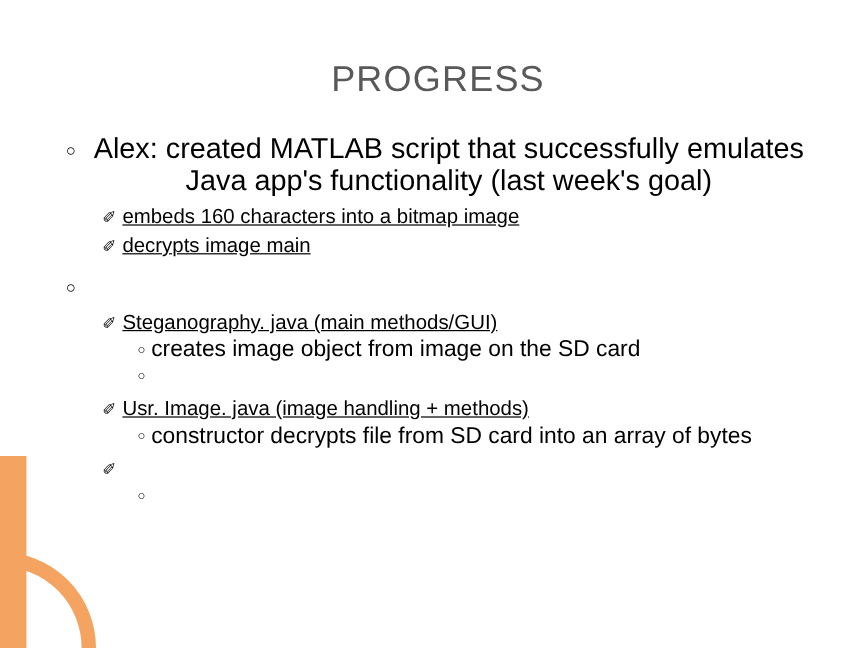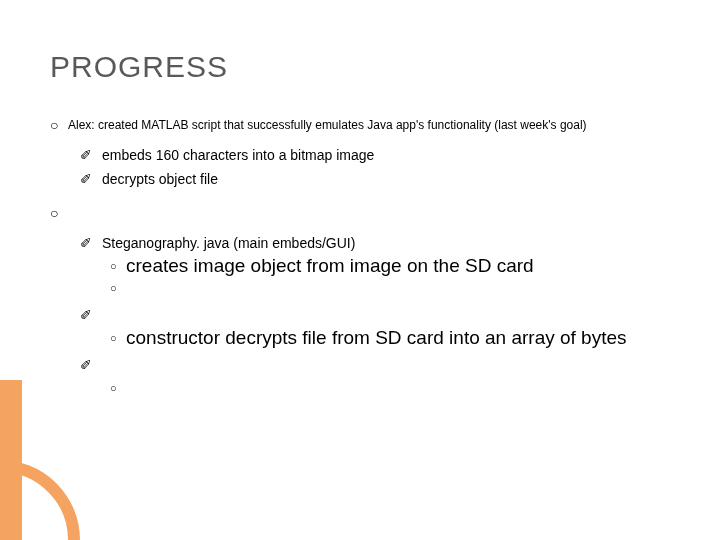--- a/index.html
+++ b/index.html
@@ -25,35 +25,36 @@
       left: -80px;
       bottom: -80px;
       width: 160px;
       height: 160px;
       border: 12px solid #f4a460;
       border-radius: 50%;
       background: transparent;
     }
     .slide {
       padding: 50px 40px 30px 50px;
+      text-align: center;
     }
     h1 {
       font-size: 30px;
       font-weight: normal;
       color: #595959;
       letter-spacing: 1px;
       margin-bottom: 28px;
     }
     ul { list-style: none; }
     .bullet-l1 { display: flex; margin-bottom: 6px; }
     .bullet-l1 .mark { width: 18px; flex-shrink: 0; font-size: 14px; line-height: 26px; }
-    .bullet-l1 .txt { font-size: 12px; line-height: 26px; }
+    .bullet-l1 .txt { font-size: 24px; line-height: 26px; }
     .bullet-l2 { display: flex; margin-left: 30px; margin-top: 2px; }
     .bullet-l2 .mark { width: 22px; flex-shrink: 0; font-size: 14px; line-height: 22px; }
-    .bullet-l2 .txt { font-size: 14px; line-height: 22px; }
+    .bullet-l2 .txt { font-size: 17px; line-height: 22px; text-decoration: underline; }
     .bullet-l3 { display: flex; margin-left: 60px; margin-top: 2px; }
     .bullet-l3 .mark { width: 16px; flex-shrink: 0; font-size: 11px; line-height: 20px; }
     .bullet-l3 .txt { font-size: 19px; line-height: 20px; }
     .gap { height: 10px; }
     .gap-sm { height: 4px; }
   </style>
 </head>
 <body>
 
 <div class="decor-bar"></div>
@@ -66,44 +67,45 @@
     <li class="bullet-l1">
       <span class="mark">○</span>
       <span class="txt">Alex: created MATLAB script that successfully emulates Java app's functionality (last week's goal)</span>
     </li>
     <li class="bullet-l2">
       <span class="mark">✐</span>
       <span class="txt">embeds 160 characters into a bitmap image</span>
     </li>
     <li class="bullet-l2">
       <span class="mark">✐</span>
-      <span class="txt">decrypts object file</span>
+      <span class="txt">decrypts image main</span>
     </li>
 
     <div class="gap"></div>
 
     <li class="bullet-l1">
       <span class="mark">○</span>
     </li>
     <li class="bullet-l2">
       <span class="mark">✐</span>
-      <span class="txt">Steganography. java (main embeds/GUI)</span>
+      <span class="txt">Steganography. java (main methods/GUI)</span>
     </li>
     <li class="bullet-l3">
       <span class="mark">○</span>
       <span class="txt">creates image object from image on the SD card</span>
     </li>
     <li class="bullet-l3">
       <span class="mark">○</span>
     </li>
 
     <div class="gap-sm"></div>
 
     <li class="bullet-l2">
       <span class="mark">✐</span>
+      <span class="txt">Usr. Image. java (image handling + methods)</span>
     </li>
     <li class="bullet-l3">
       <span class="mark">○</span>
       <span class="txt">constructor decrypts file from SD card into an array of bytes</span>
     </li>
 
     <div class="gap-sm"></div>
 
     <li class="bullet-l2">
       <span class="mark">✐</span>

